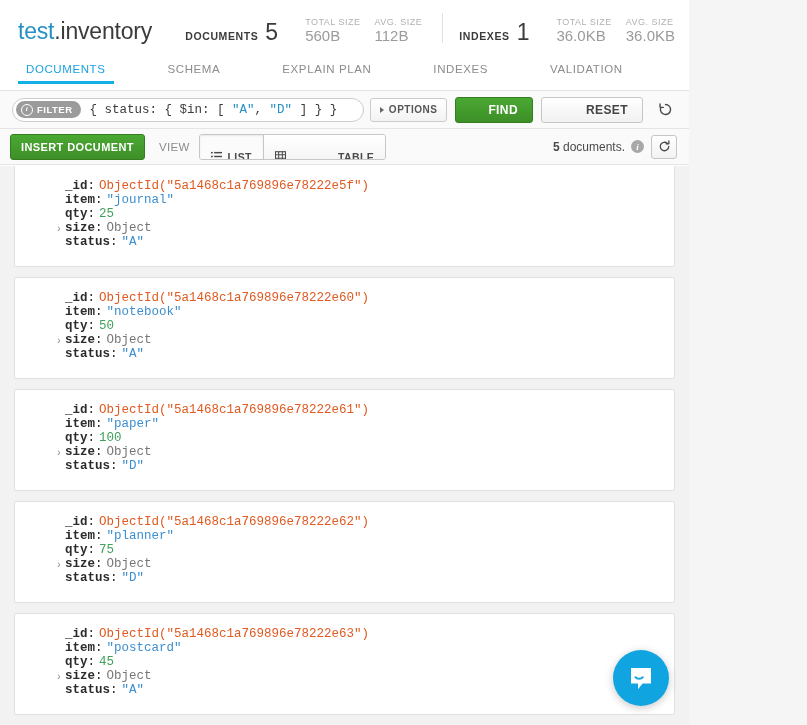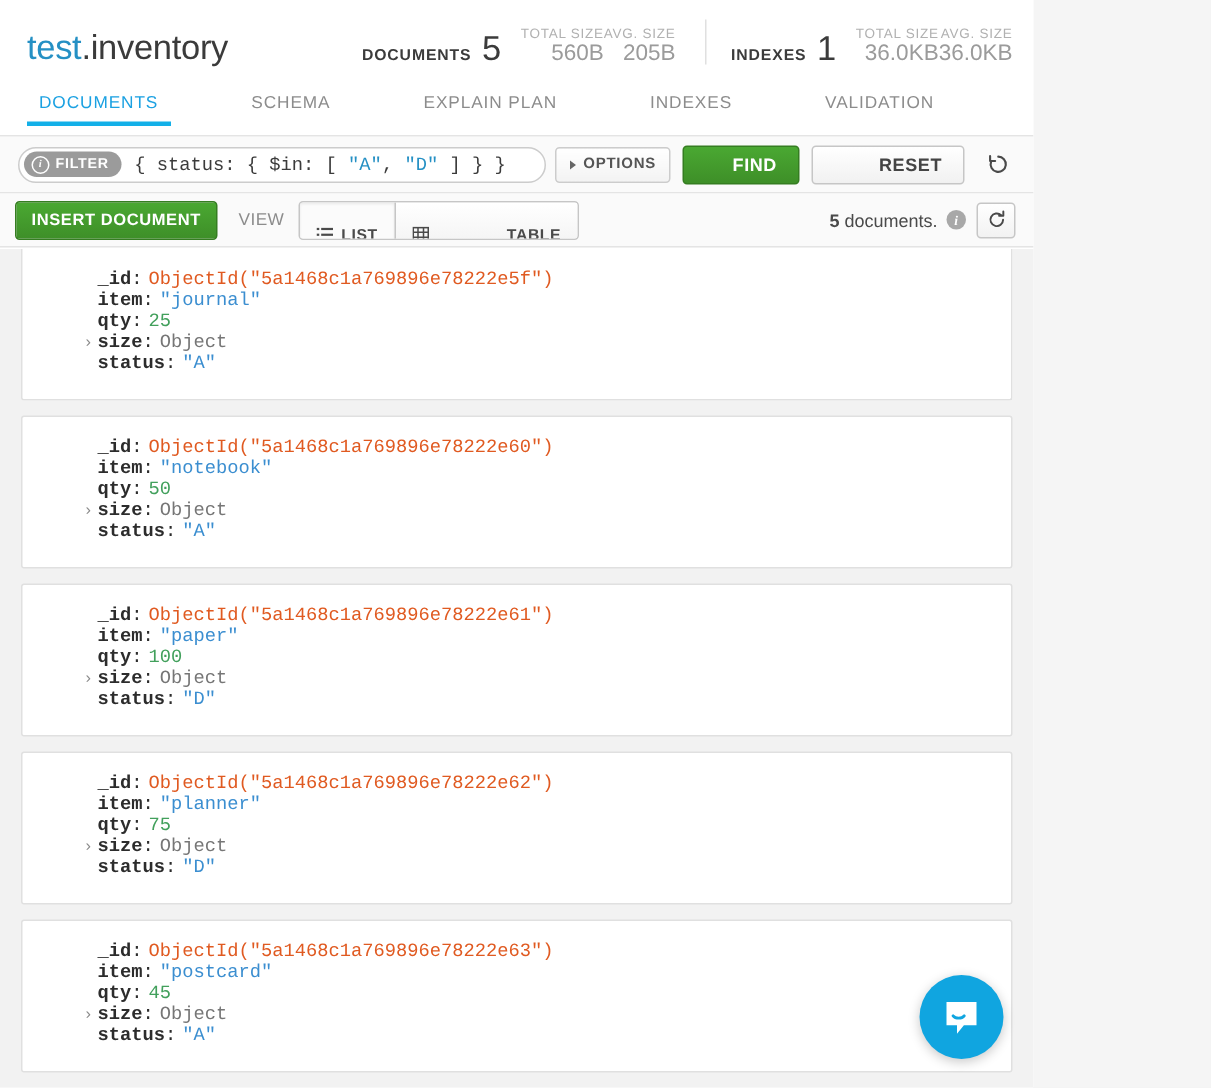--- a/index.html
+++ b/index.html
@@ -64,21 +64,22 @@
     text-transform: uppercase;
   }
   .stat-main-value {
     font-size: 23px;
     font-weight: 300;
     color: #3b3b3b;
     margin-left: 7px;
     line-height: 1;
   }
   .stat-sub {
-    text-align: right;
+    text-align: left;
+    margin-left: 14px;
   }
   .stat-sub-label {
     font-size: 9px;
     letter-spacing: 0.5px;
     color: #b1b1b1;
     text-transform: uppercase;
     display: block;
     line-height: 12px;
   }
   .stat-sub-value {
@@ -447,21 +448,21 @@
         <div class="stat-main">
           <span class="stat-main-label">DOCUMENTS</span>
           <span class="stat-main-value">5</span>
         </div>
         <div class="stat-sub">
           <span class="stat-sub-label">TOTAL SIZE</span>
           <span class="stat-sub-value">560B</span>
         </div>
         <div class="stat-sub">
           <span class="stat-sub-label">AVG. SIZE</span>
-          <span class="stat-sub-value">205B</span>
+          <span class="stat-sub-value">112B</span>
         </div>
       </div>
 
       <div class="stat-divider"></div>
 
       <div class="stat-group">
         <div class="stat-main">
           <span class="stat-main-label">INDEXES</span>
           <span class="stat-main-value">1</span>
         </div>

